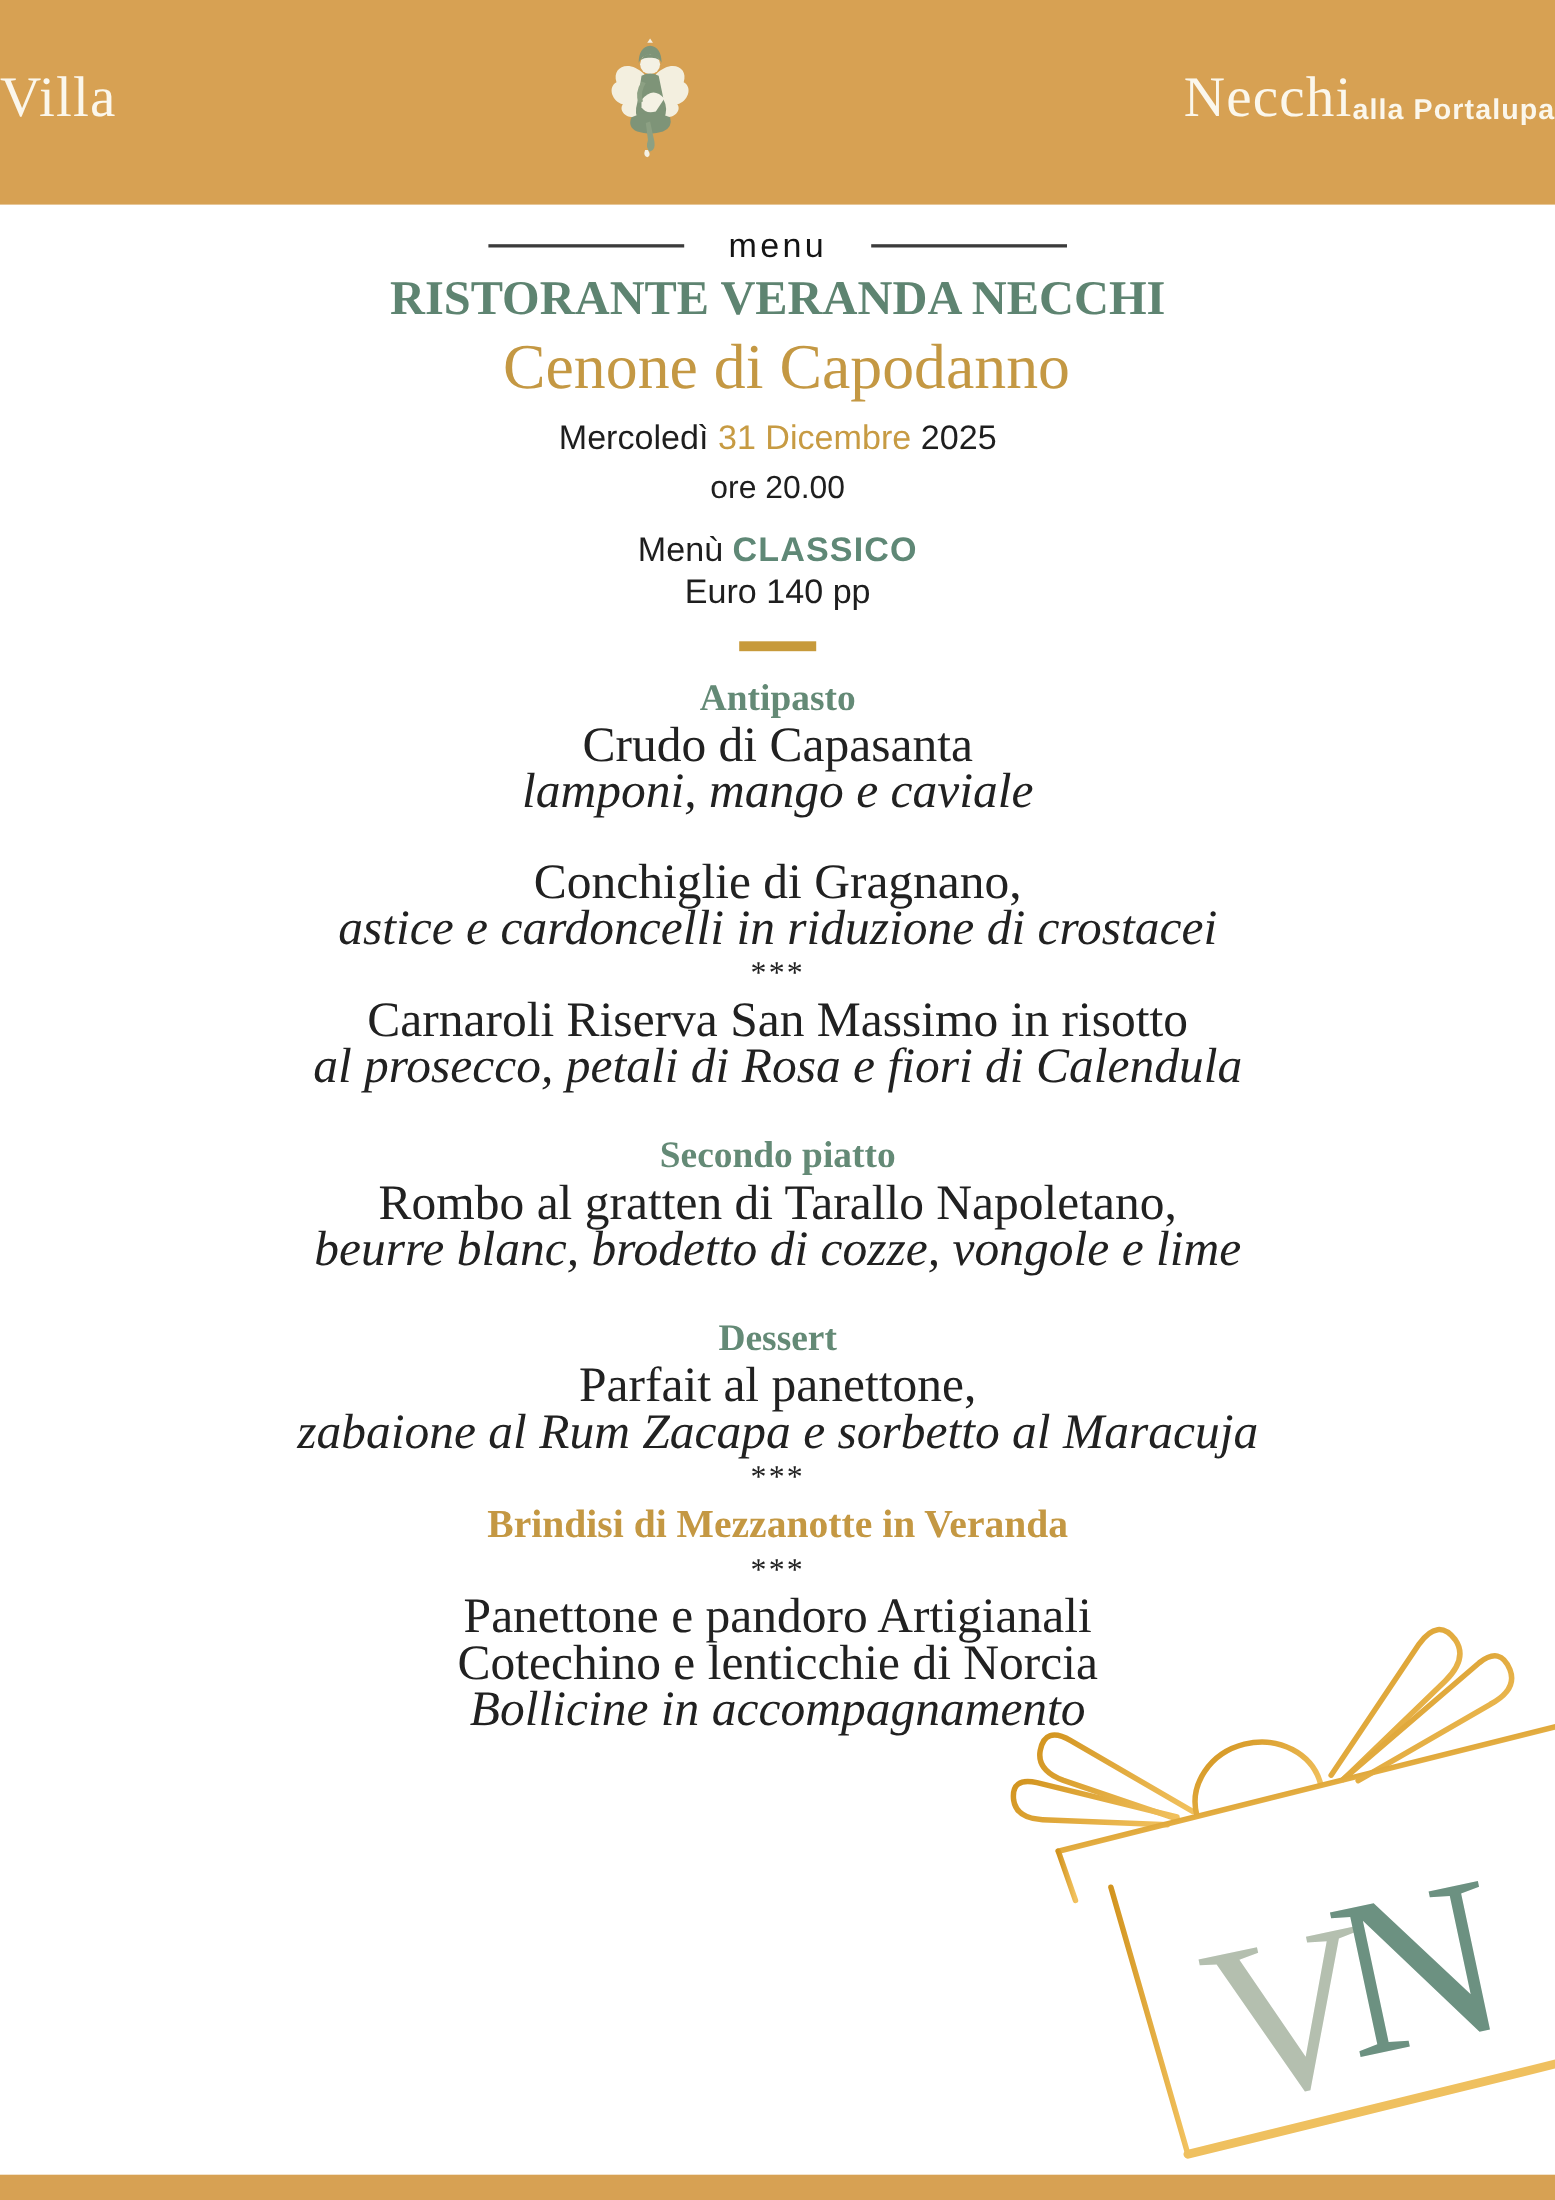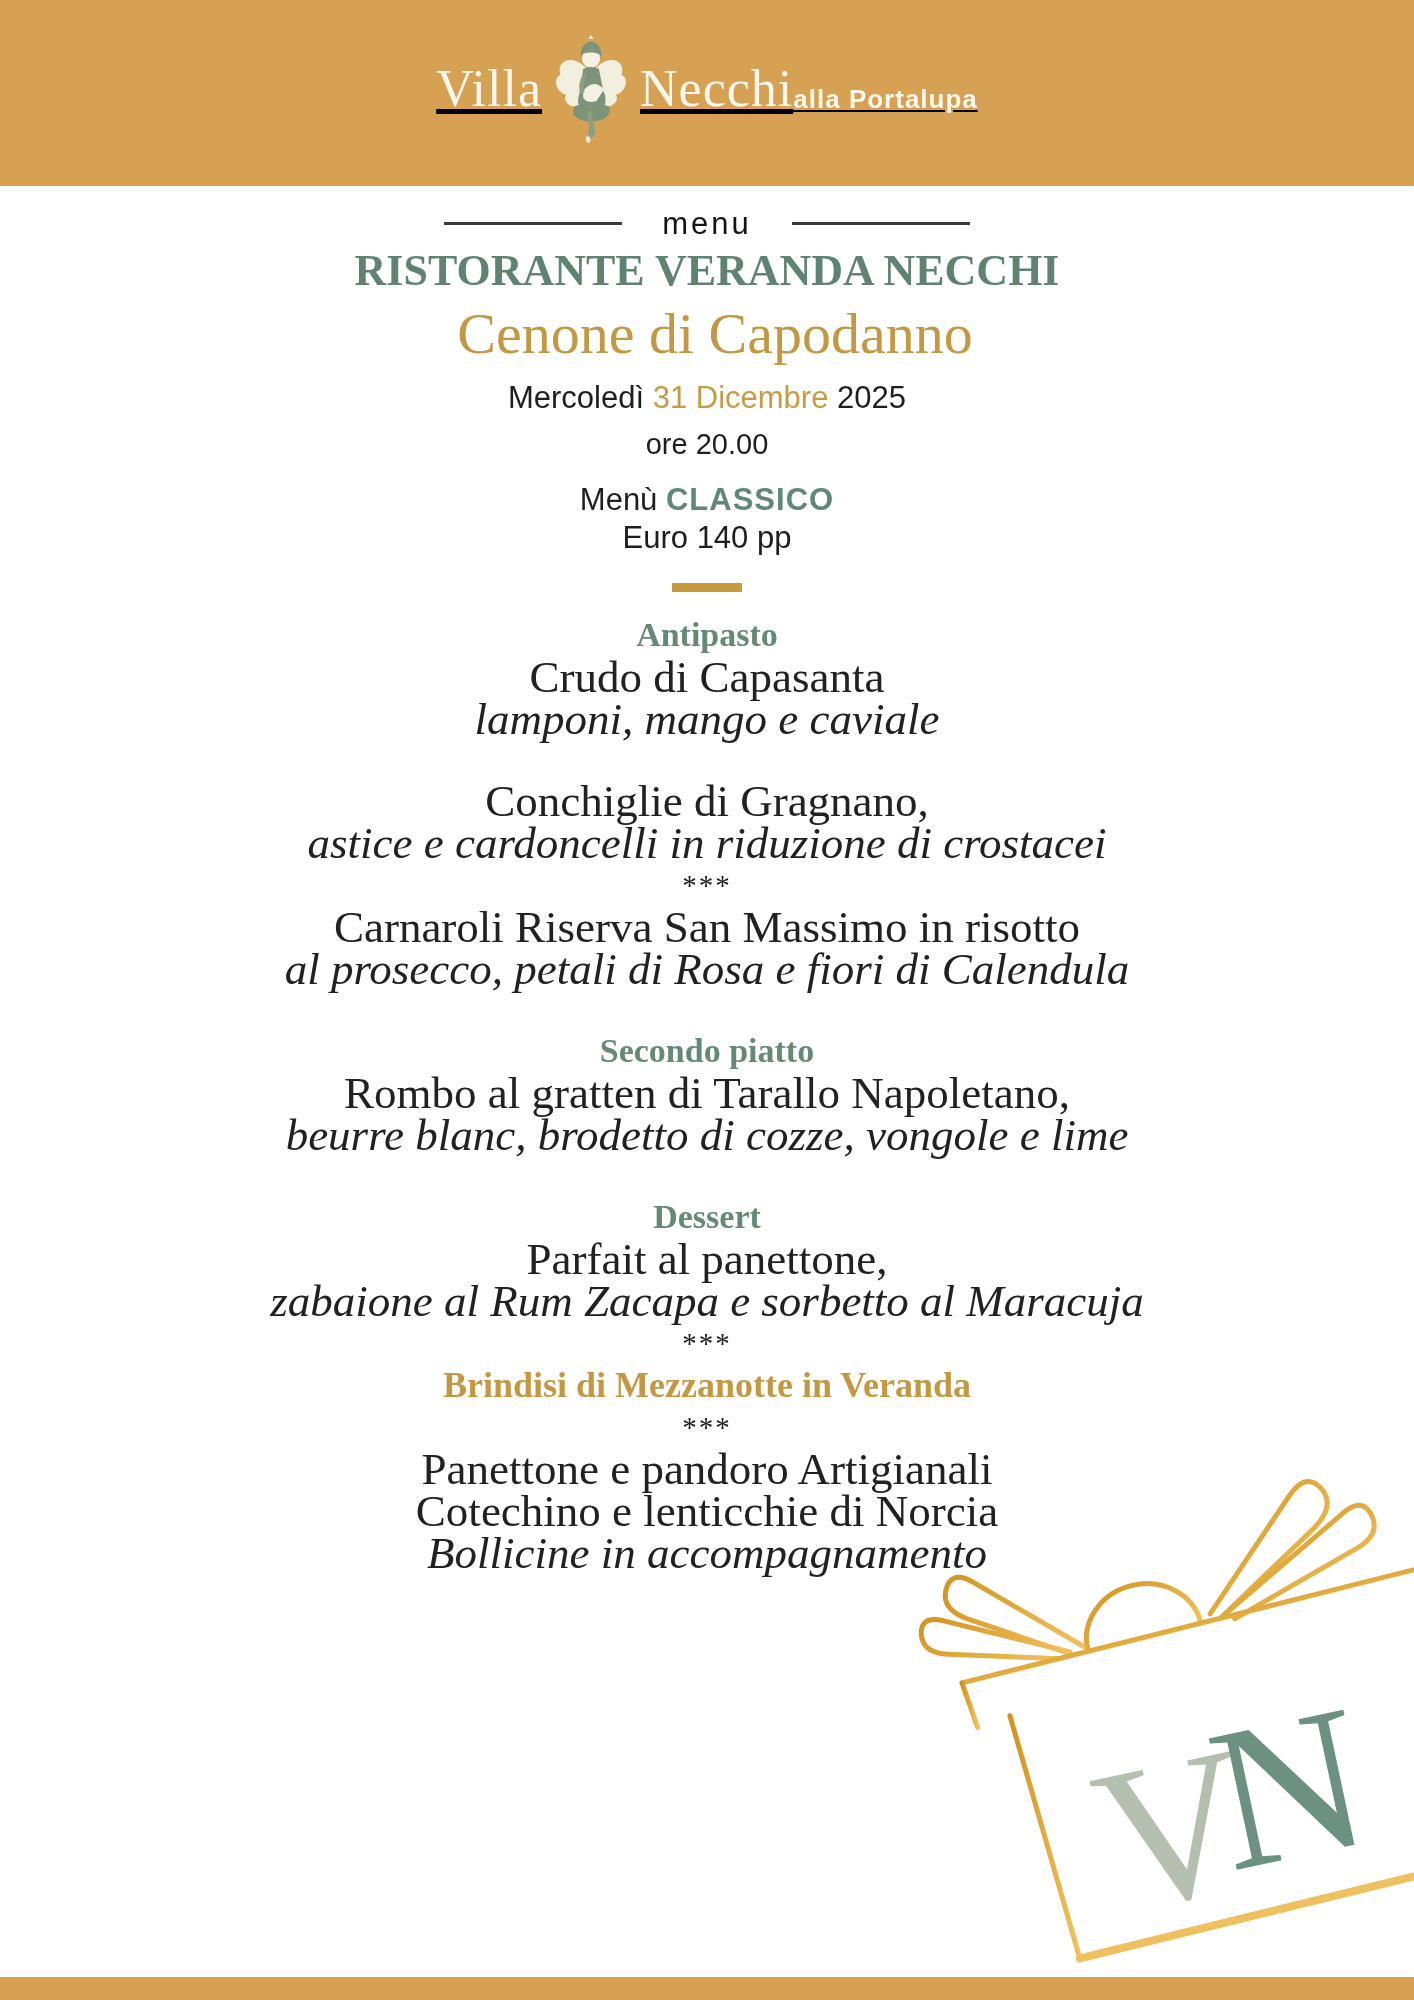--- a/index.html
+++ b/index.html
@@ -12,21 +12,21 @@
     font-family:"Liberation Serif","DejaVu Serif",serif;
     text-align:center;
   }
   
   .banner{
     position:absolute;top:0;left:0;width:1414px;height:186px;
     background:#D7A153;
   }
   .logo{
     position:absolute;top:24px;left:0;width:100%;
-    display:flex;align-items:center;justify-content:center;gap:10px;text-decoration:underline;
+    display:flex;align-items:center;justify-content:space-between;gap:10px;
   }
   .logo-villa,.logo-necchi{
     font-family:"Liberation Serif",serif;
     font-size:52px;color:#FBF7EC;letter-spacing:1px;line-height:1;
   }
   .angel{display:inline-block;width:78px;height:130px;}
   .logo-right{display:flex;align-items:flex-start;}
   .logo-sub{
     font-family:"Liberation Sans",sans-serif;font-weight:bold;
     font-size:26px;color:#FBF7EC;letter-spacing:1px;margin-top:4px;

